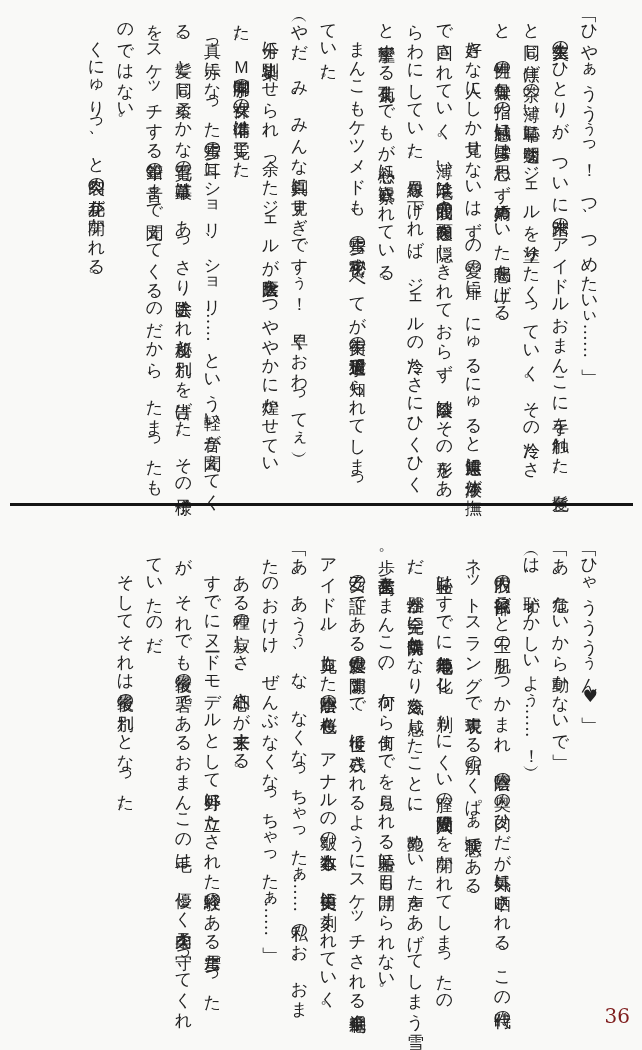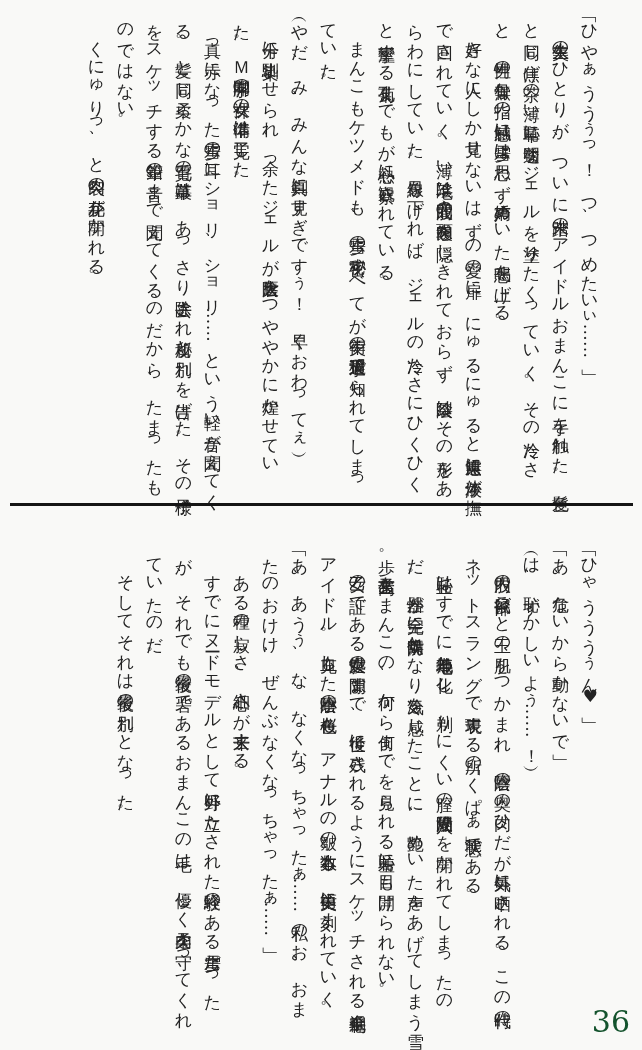--- a/index.html
+++ b/index.html
@@ -46,22 +46,22 @@
     left: 10px;
     width: 623px;
     height: 3px;
     background: #151515;
   }
   .page-number {
     position: absolute;
     top: 1004px;
     right: 12px;
     font-family: "DejaVu Serif", "Liberation Serif", serif;
-    font-size: 30px;
-    color: #14532d;
+    font-size: 20px;
+    color: #7f1d1d;
   }
 </style>
 </head>
 <body>
 
 <div class="page">
 
   <div class="vtext section-top">
     <p>「ひやぁううぅっ！　つ、つめたいぃ……」</p>
     <p class="indent">美大生のひとりが、ついに未踏のアイドルおまんこに手を触れた。髪色と同じ焦げ茶の薄い恥草に透明なジェルを塗りたくっていく。その冷たさと、男性の無骨な指の感触に雪歩は思わず嬌声めいた悲鳴を上げる。</p>

